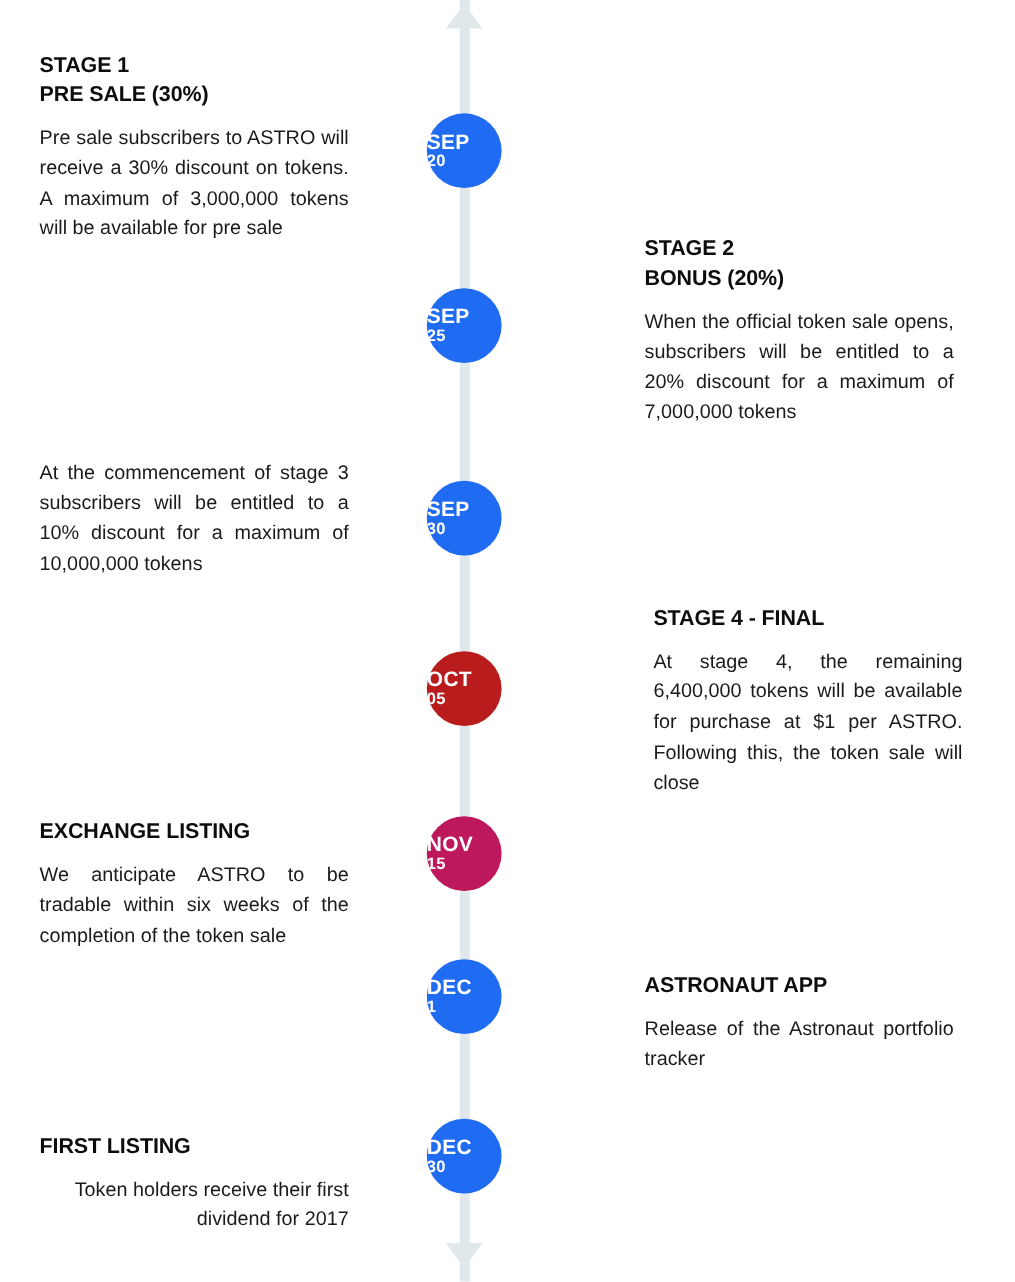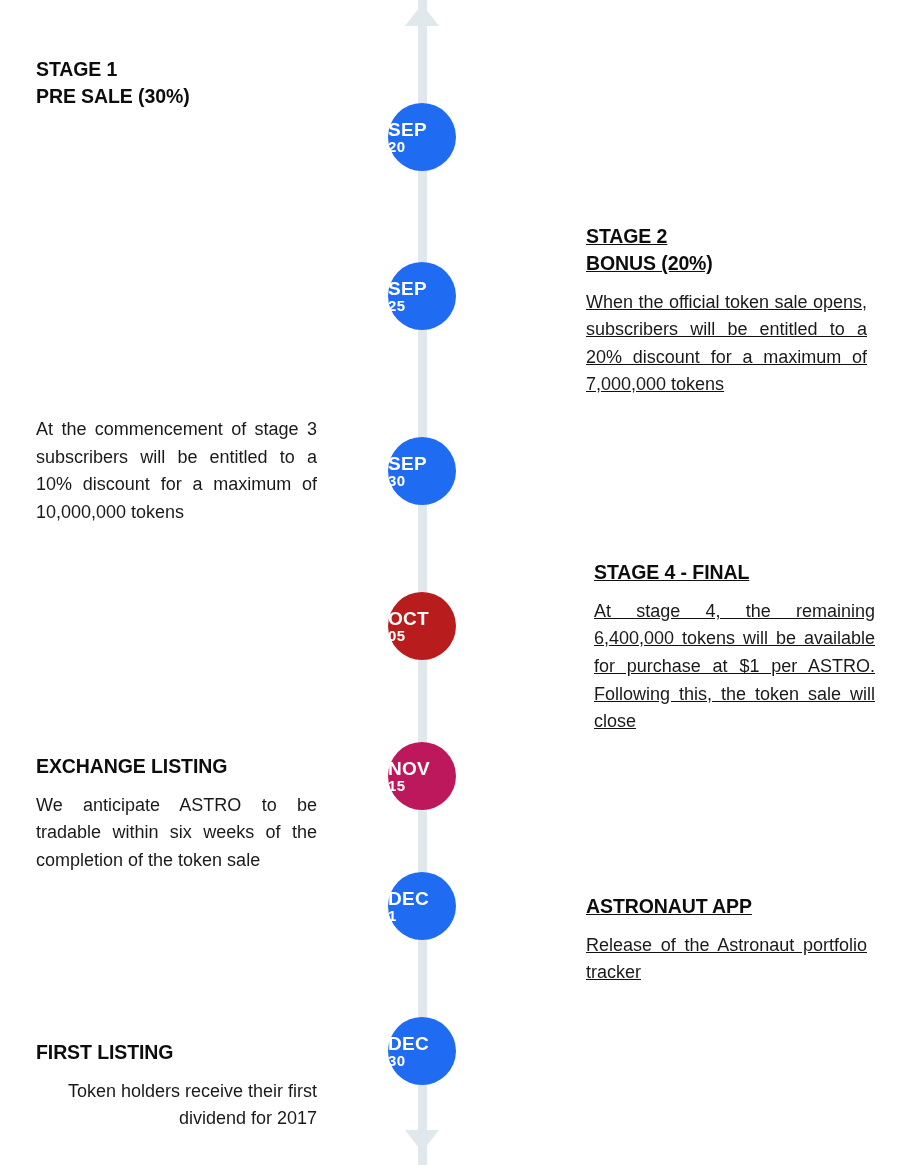--- a/index.html
+++ b/index.html
@@ -69,30 +69,30 @@
     font-size: 15px;
     font-weight: bold;
     letter-spacing: 0.3px;
   }
 
   
   .entry {
     position: absolute;
     width: 281px;
   }
-  .entry.right { width: 281px; text-decoration: underline; }
+  .entry.right { width: 281px; }
 
   .entry-title {
     font-size: 19.5px;
     font-weight: bold;
     letter-spacing: -0.1px;
     line-height: 1.38;
     color: #0d0d0d;
     white-space: pre-line;
-    margin: 18px 0 12px 0;
+    margin: 8px 0 12px 0;
   }
   .entry-body {
     font-size: 18px;
     line-height: 1.53;
     color: #1a1a1a;
     text-align: justify;
     margin: 0;
     font-weight: 350;
   }
   .entry-body.ragged { text-align: right; }
@@ -131,20 +131,21 @@
     </div>
     <div class="date-marker" style="top: 1017px; background: rgb(31, 107, 242);">
       <span class="date-month">DEC</span>
       <span class="date-day">30</span>
     </div>
   </div>
 <div id="entries-layer">
     <div class="entry left" style="left: 36px; top: 38px;">
       <div class="entry-title">STAGE 1
 PRE SALE (30%)</div>
+      <p class="entry-body">Pre sale subscribers to ASTRO will receive a 30% discount on tokens. A maximum of 3,000,000 tokens will be available for pre sale</p>
     </div>
     <div class="entry right" style="left: 586px; top: 205px;">
       <div class="entry-title">STAGE 2
 BONUS (20%)</div>
       <p class="entry-body">When the official token sale opens, subscribers will be entitled to a 20% discount for a maximum of 7,000,000 tokens</p>
     </div>
     <div class="entry left" style="left: 36px; top: 416px;">
       <p class="entry-body">At the commencement of stage 3 subscribers will be entitled to a 10% discount for a maximum of 10,000,000 tokens</p>
     </div>
     <div class="entry right" style="left: 594px; top: 541px;">

